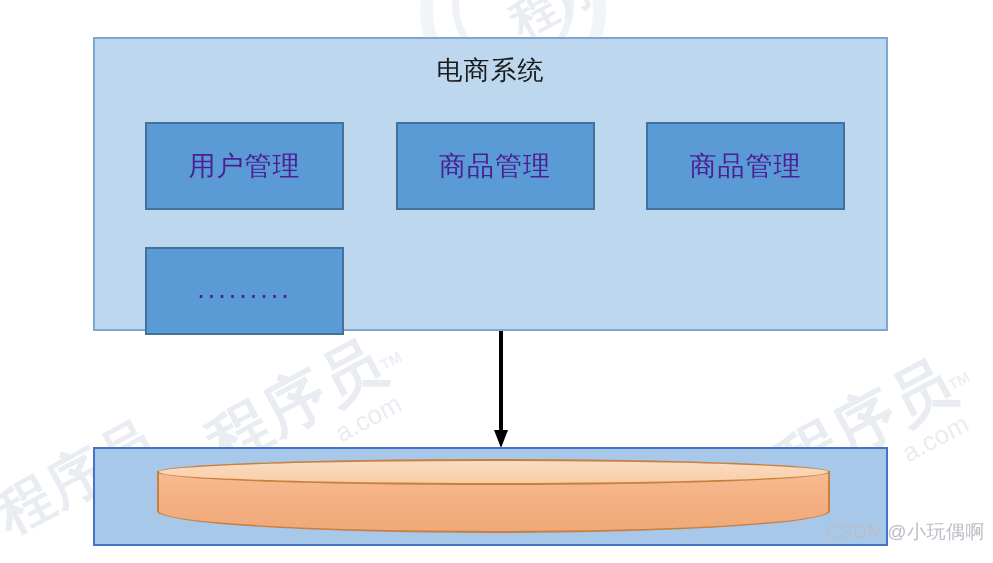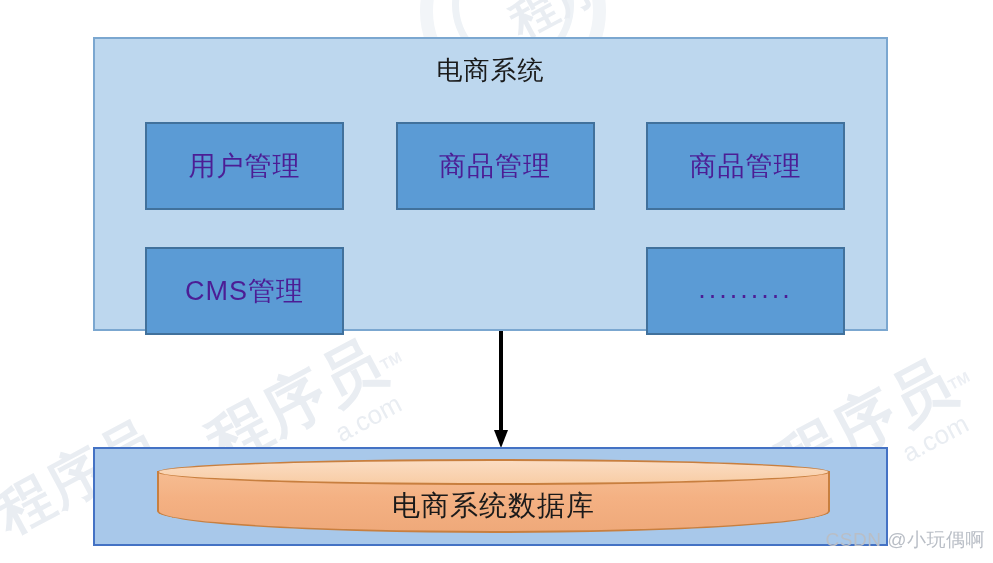--- a/index.html
+++ b/index.html
@@ -169,21 +169,21 @@
     text-align: center;
     font-size: 28px;
     color: #1a1a1a;
     letter-spacing: 1px;
   }
 
   
   .csdn {
     position: absolute;
     right: 8px;
-    bottom: 10px;
+    bottom: 18px;
     font-size: 19px;
     color: #b9bec6;
     letter-spacing: 0.5px;
     white-space: nowrap;
   }
 </style>
 </head>
 <body>
 
 <div id="canvas">
@@ -208,35 +208,33 @@
 
     <div class="module-grid">
 
       <div class="module-row">
         <div class="module">用户管理</div>
         <div class="module">商品管理</div>
         <div class="module">商品管理</div>
       </div>
 
       <div class="module-row">
-        <div class="module">CMS管理</div>
         <div class="module dots">.........</div>
       </div>
 
     </div>
   </div>
 
   <svg class="arrow" viewBox="0 0 16 118" xmlns="http://www.w3.org/2000/svg">
     <line x1="8" y1="0" x2="8" y2="102" stroke="#000000" stroke-width="4"></line>
     <polygon points="8,117 1,99 15,99" fill="#000000"></polygon>
   </svg>
 
   <div class="db-box">
     <div class="cylinder">
       <div class="cyl-body"></div>
       <div class="cyl-top"></div>
-      <div class="cyl-label">电商系统数据库</div>
     </div>
   </div>
 
   <div class="csdn">CSDN @小玩偶啊</div>
 
 </div>
 
 </body></html>

